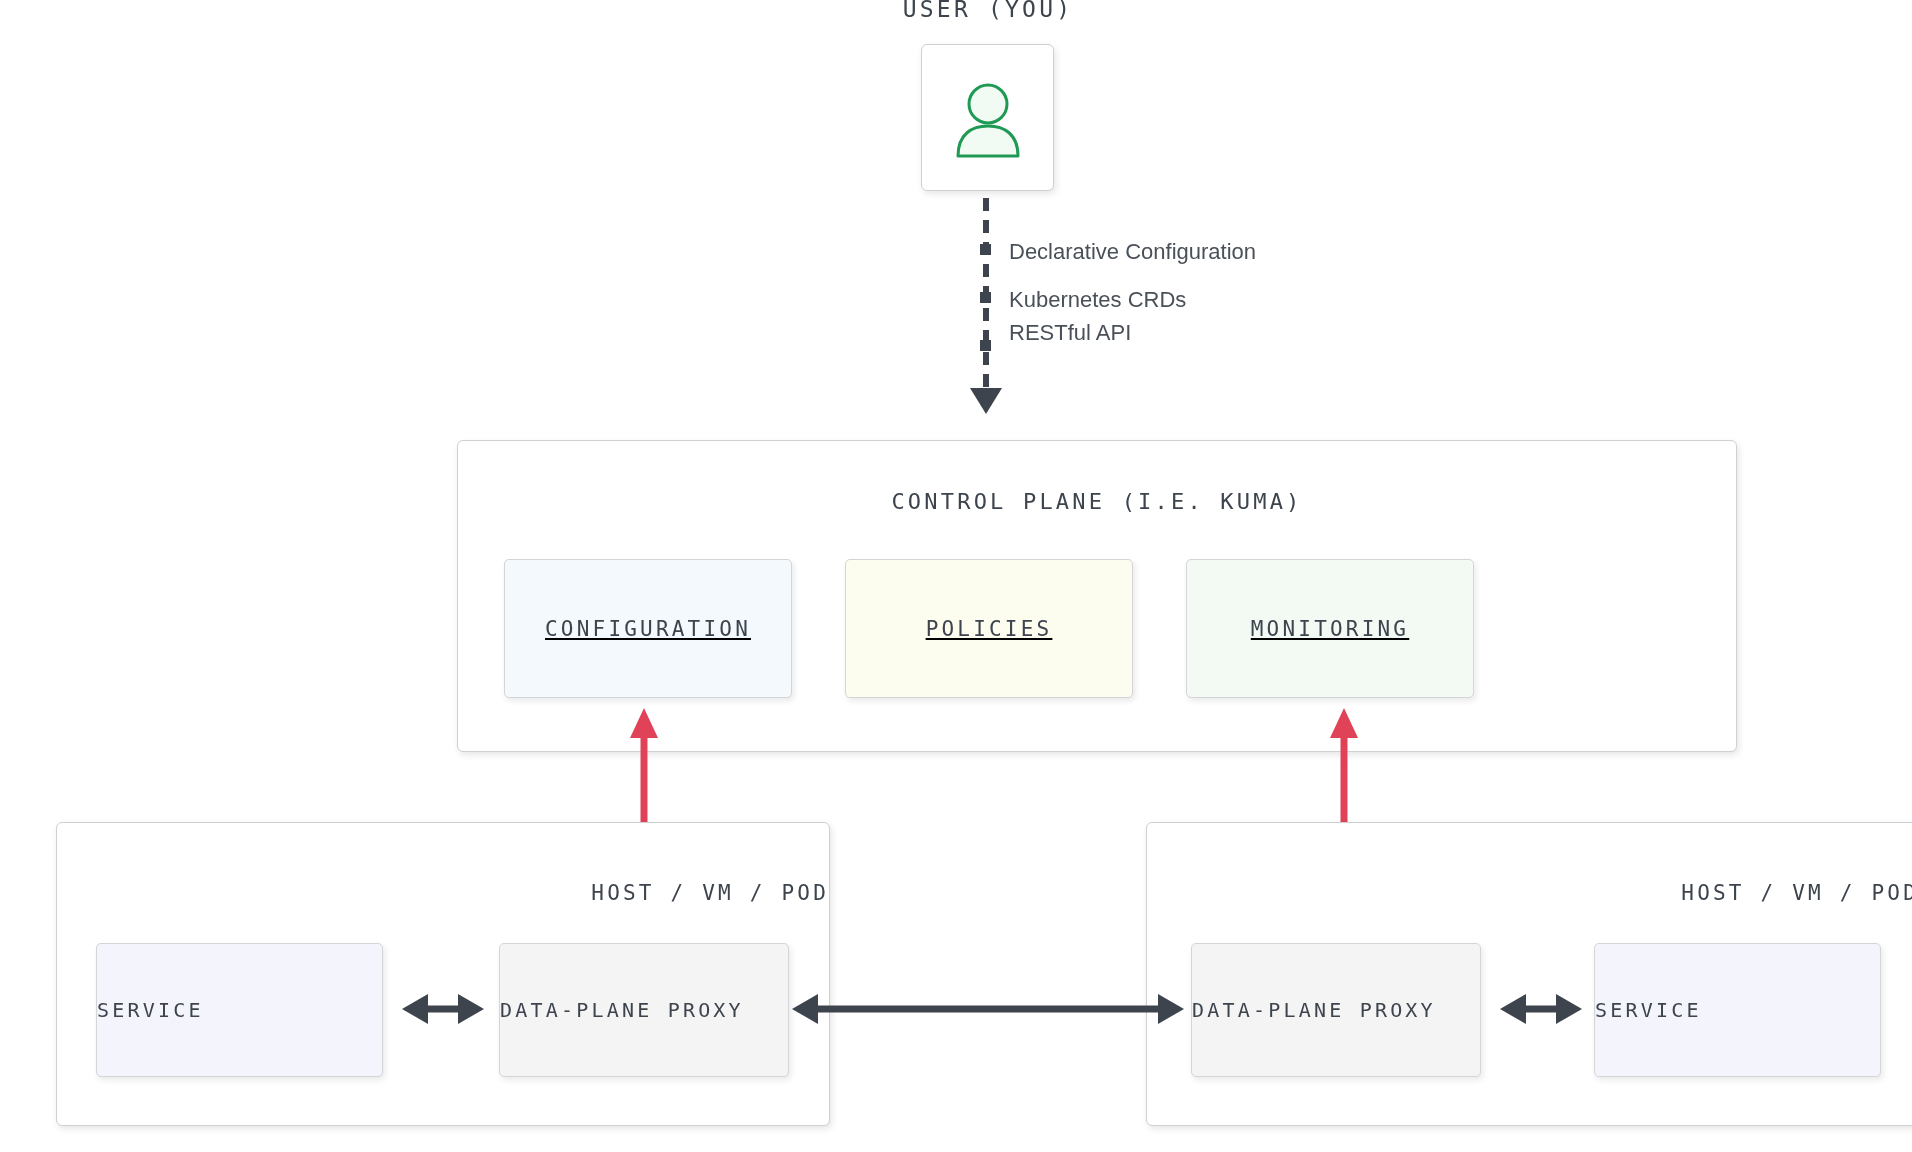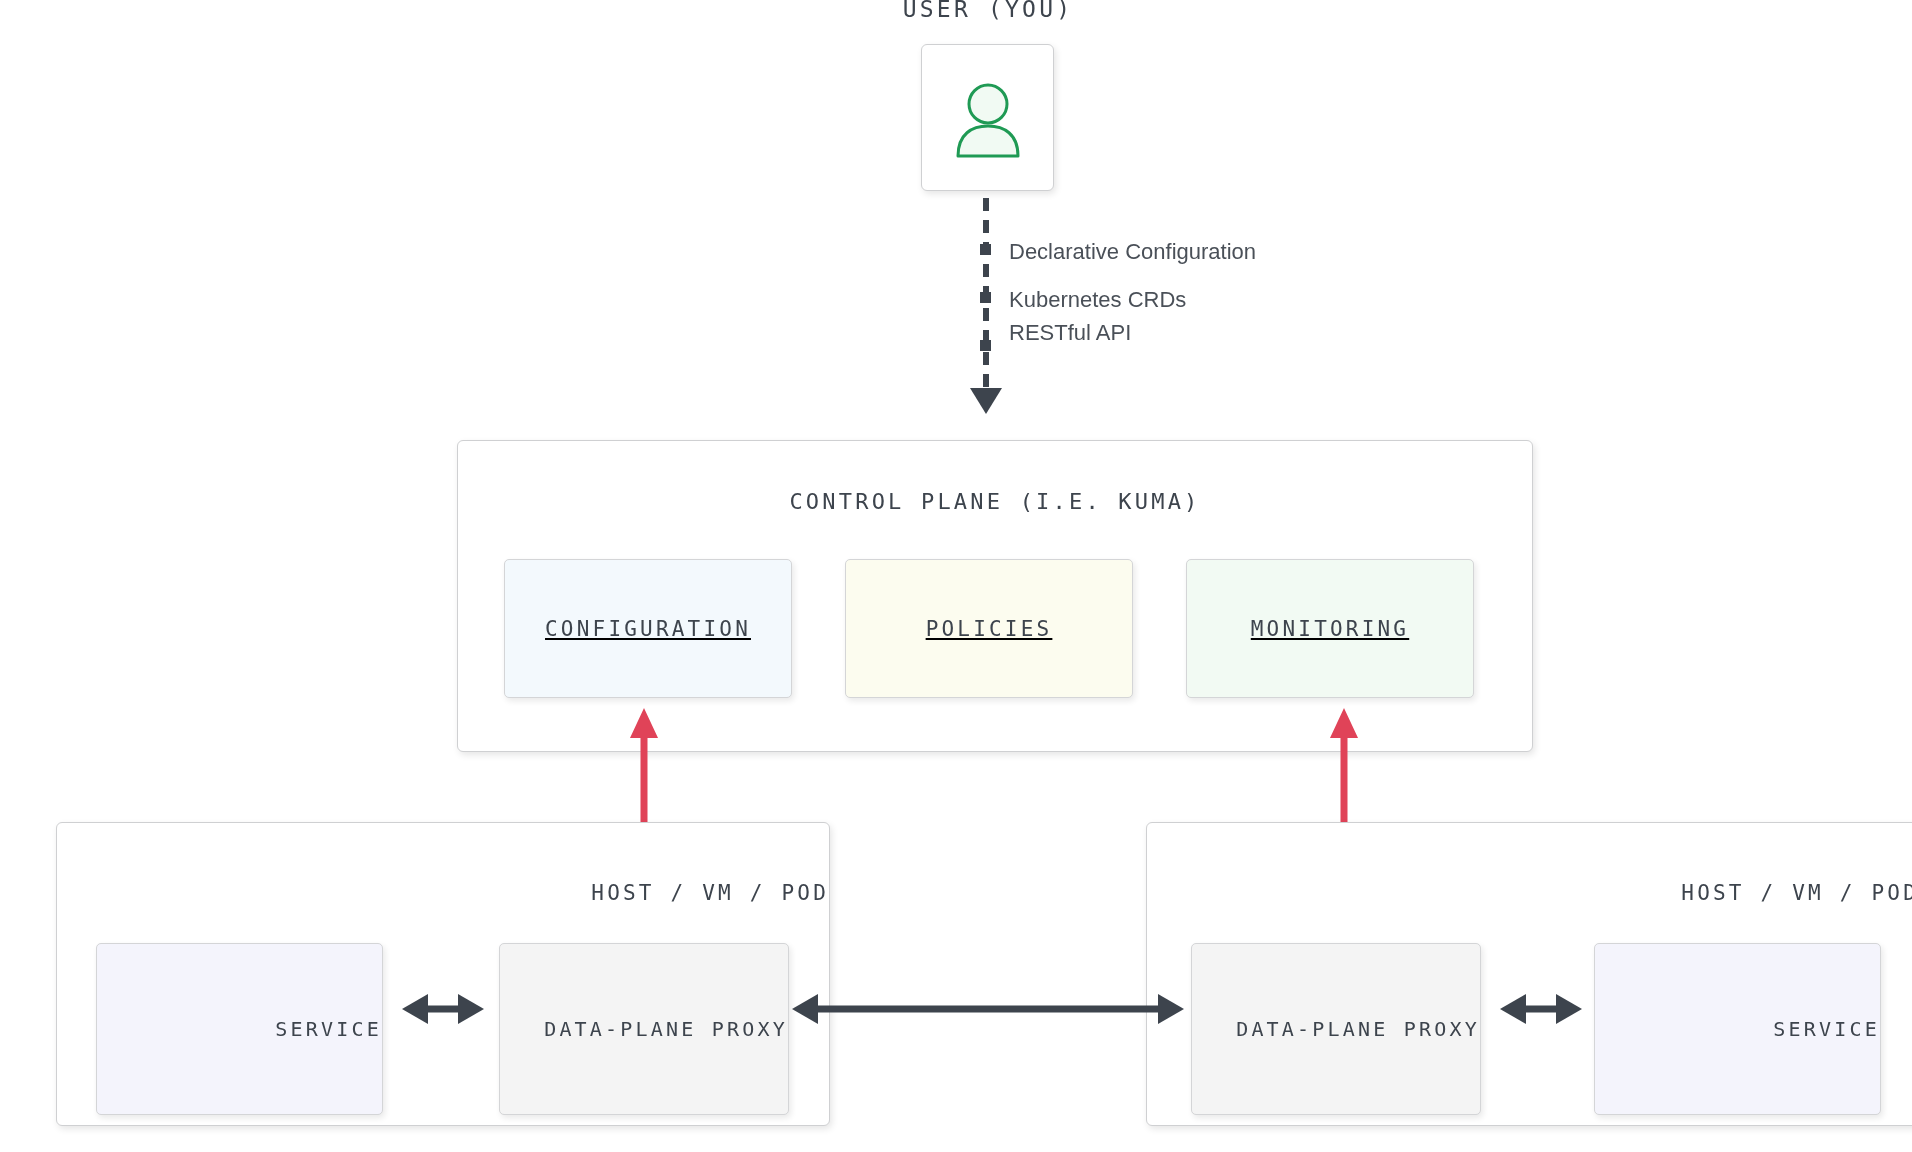--- a/index.html
+++ b/index.html
@@ -84,21 +84,21 @@
     left: 977px;
     font-size: 22px;
     color: #4a5058;
     white-space: nowrap;
     font-family: "Liberation Sans", sans-serif;
   }
 
   
   #control-plane {
     left: 425px; top: 440px;
-    width: 1076px; height: 312px;
+    width: 1280px; height: 312px;
   }
   #control-plane-title {
     position: absolute;
     left: 0; right: 0;
     top: 48px;
     text-align: center;
     font-size: 22px;
   }
   .cp-card {
     position: absolute;
@@ -135,31 +135,31 @@
     position: absolute;
     left: 0; right: 0;
     top: 58px;
     text-align: right;
     font-size: 21px;
   }
   .inner-card {
     position: absolute;
     box-sizing: border-box;
     top: 120px;
-    height: 172px;
+    height: 134px;
     border: 1px solid #d4d5d7;
     border-radius: 5px;
     box-shadow: 2px 3px 6px rgba(0,0,0,0.09);
     display: flex;
     align-items: center;
-    justify-content: flex-end;
+    justify-content: flex-start;
   }
   .inner-card span { font-size: 20px; }
   .card-service { background: #f4f4fc; width: 287px; }
-  .card-proxy   { background: #f4f4f4; width: 290px; padding-left: 17px; }
+  .card-proxy   { background: #f4f4f4; width: 290px; }
 
   #host-left  .card-service { left: 39px; }
   #host-left  .card-proxy   { left: 442px; }
   #host-right .card-proxy   { left: 44px; }
   #host-right .card-service { left: 447px; }
 
   
   .h-arrow { position: absolute; }
   #arrow-svc-proxy-left   { left: 370px;  top: 990px;  width: 82px;  height: 38px; }
   #arrow-proxy-proxy      { left: 760px;  top: 990px;  width: 392px; height: 38px; }

